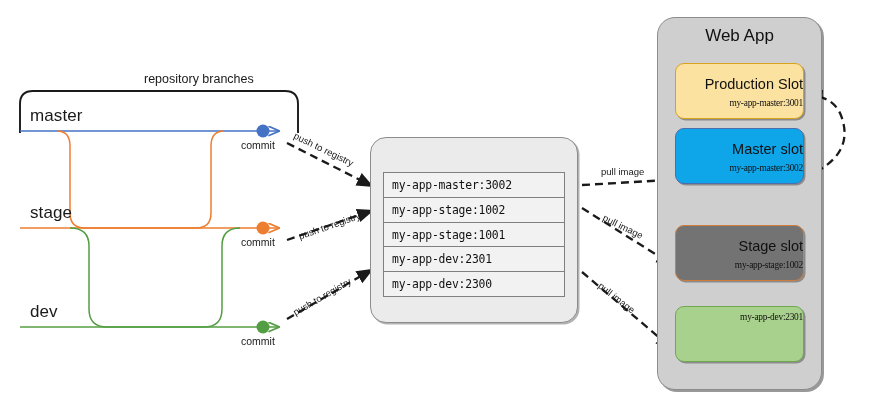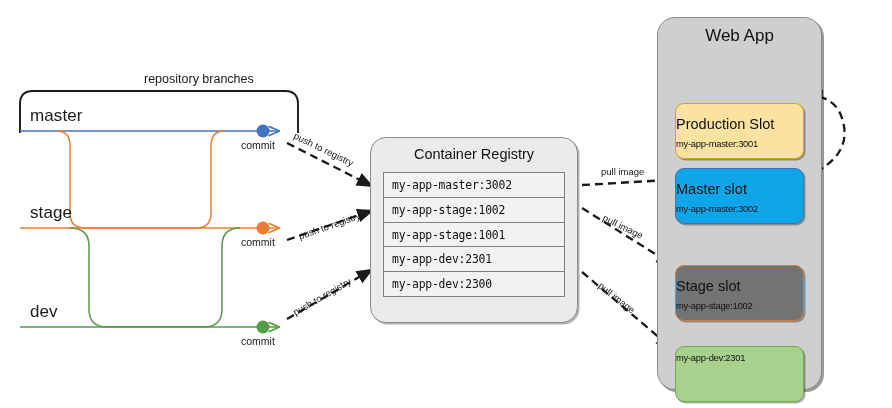--- a/index.html
+++ b/index.html
@@ -89,33 +89,32 @@
     color: #111;
   }
   .slot {
     position: absolute;
     left: 675px;
     width: 129px;
     height: 56px;
     border-radius: 9px;
     box-sizing: border-box;
     box-shadow: 1.5px 1.5px 0 rgba(0,0,0,.32);
-    text-align: left;
-    margin-top: 40px;
+    text-align: right;
   }
   .slot .slot-title {
     display: block;
     font-size: 14.5px;
     color: #111;
     margin-top: 13px;
     line-height: 1.1;
   }
   .slot .slot-tag {
     display: block;
-    font-family: Liberation Sans, sans-serif;
+    font-family: Liberation Serif, serif;
     font-size: 9.4px;
     color: #111;
     margin-top: 5px;
     letter-spacing: -0.25px;
   }
   #slot-production { top: 63px;  background: #fbe2a0; border: 1.3px solid #d9a21b; }
   #slot-master     { top: 128px; background: #0ea5e9; border: 1.3px solid #4a6fb0; }
   #slot-stage      { top: 225px; background: #737373; border: 1.3px solid #d07c3c; }
   #slot-dev        { top: 306px; background: #a9d18e; border: 1.3px solid #70a850; }
 
@@ -189,21 +188,20 @@
 
   <div class="txt edge-label" style="left:297px; top:130px; transform:rotate(26deg); transform-origin:left top;">push to registry</div>
   <div class="txt edge-label" style="left:297px; top:231px; transform:rotate(-19deg); transform-origin:left top;">push to registry</div>
   <div class="txt edge-label" style="left:291px; top:308px; transform:rotate(-30deg); transform-origin:left top;">push to registry</div>
 
   <div class="txt edge-label" style="left:601px; top:166px;">pull image</div>
   <div class="txt edge-label" style="left:606px; top:212px; transform:rotate(26deg); transform-origin:left top;">pull image</div>
   <div class="txt edge-label" style="left:603px; top:280px; transform:rotate(38deg); transform-origin:left top;">pull image</div>
 
   <div id="registry-panel"></div>
-  <div id="registry-title" class="txt" style="left:370px;">Container Registry</div>
 
   <div id="registry-table">
     <div class="reg-row">my-app-master:3002</div>
     <div class="reg-row">my-app-stage:1002</div>
     <div class="reg-row">my-app-stage:1001</div>
     <div class="reg-row">my-app-dev:2301</div>
     <div class="reg-row">my-app-dev:2300</div>
   </div>
 
   <div id="webapp-panel"></div>

